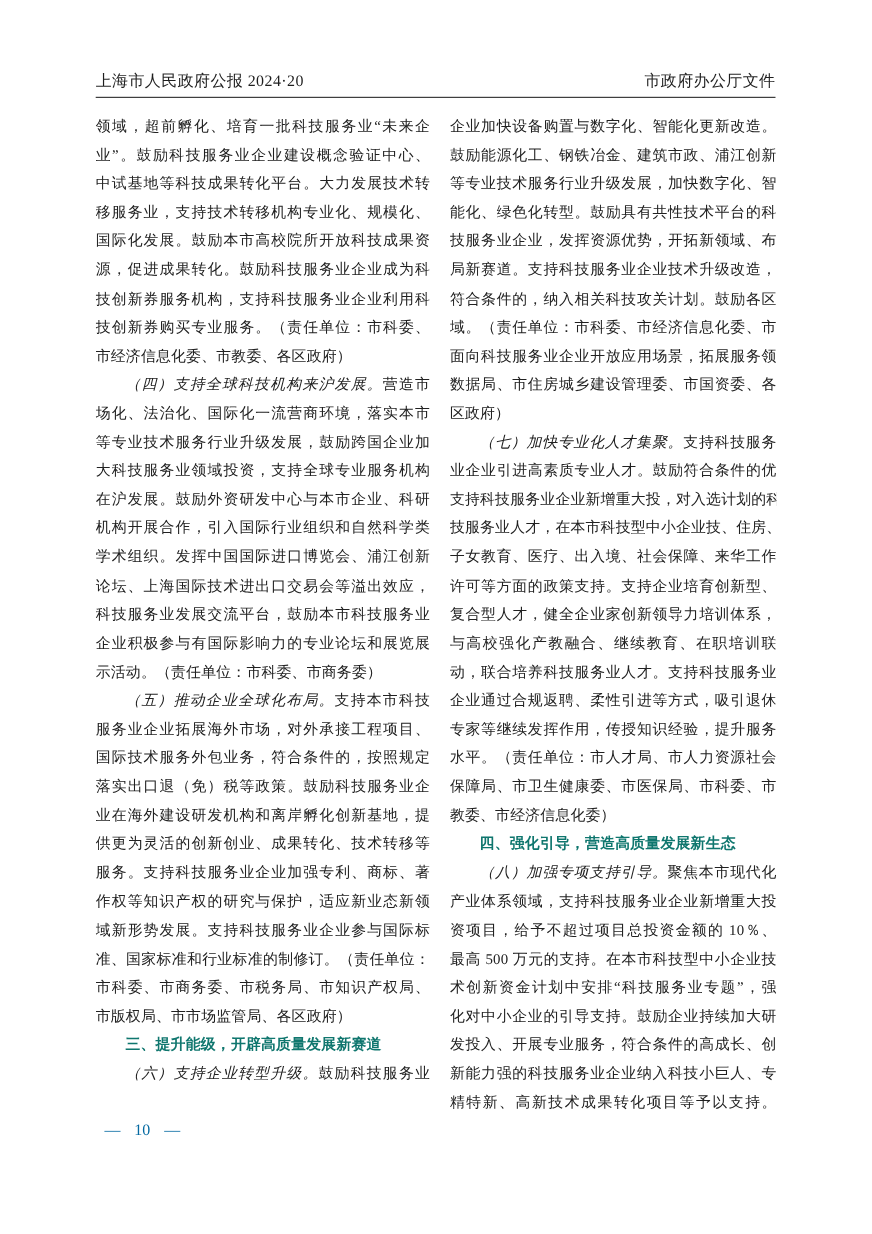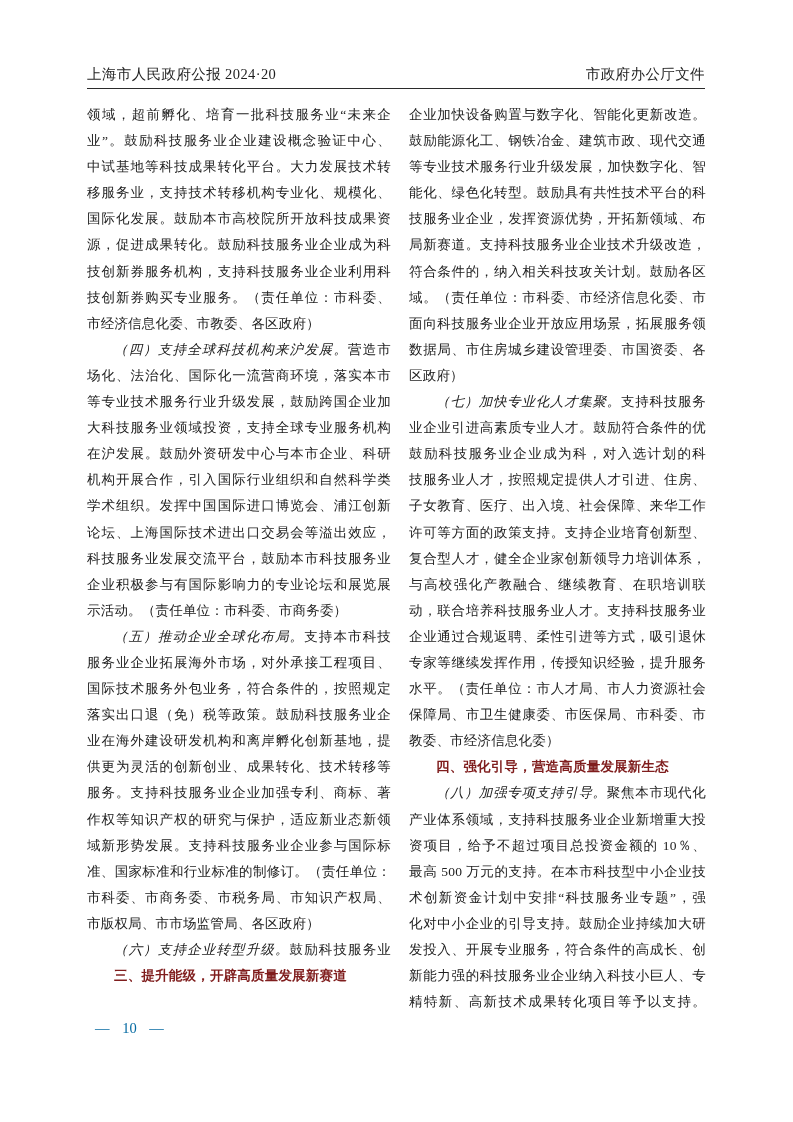--- a/index.html
+++ b/index.html
@@ -39,21 +39,21 @@
     white-space:nowrap;
     letter-spacing:0.2px;
   }
   .line.end{ text-align-last:auto; }
   .line.ind{ text-indent:27px; }
   .seg-n{ font-family:"Liberation Serif", serif; }
   .seg-k{ font-family:Liberation Sans, sans-serif; font-style:italic; }
   .line.head .seg-b{
     font-family:"Liberation Sans", sans-serif;
     font-weight:bold;
-    color:#7f1d1d;
+    color:#0f766e;
   }
   .footer{
     position:absolute;
     left:95px; top:1019px;
     font-size:14.5px; line-height:18px;
     color:#0369a1;
   }
   .footer span{ margin-right:9px; }
   .footer span:last-child{ margin-right:0; }
 </style>
@@ -92,39 +92,39 @@
       <div class="line"><span class="seg-n">国际技术服务外包业务，符合条件的，按照规定</span></div>
       <div class="line"><span class="seg-n">落实出口退（免）税等政策。鼓励科技服务业企</span></div>
       <div class="line"><span class="seg-n">业在海外建设研发机构和离岸孵化创新基地，提</span></div>
       <div class="line"><span class="seg-n">供更为灵活的创新创业、成果转化、技术转移等</span></div>
       <div class="line"><span class="seg-n">服务。支持科技服务业企业加强专利、商标、著</span></div>
       <div class="line"><span class="seg-n">作权等知识产权的研究与保护，适应新业态新领</span></div>
       <div class="line"><span class="seg-n">域新形势发展。支持科技服务业企业参与国际标</span></div>
       <div class="line"><span class="seg-n">准、国家标准和行业标准的制修订。（责任单位：</span></div>
       <div class="line"><span class="seg-n">市科委、市商务委、市税务局、市知识产权局、</span></div>
       <div class="line end"><span class="seg-n">市版权局、市市场监管局、各区政府）</span></div>
+      <div class="line end ind head"><span class="seg-b">三、提升能级，开辟高质量发展新赛道</span></div>
       <div class="line ind"><span class="seg-k">（六）支持企业转型升级。</span><span class="seg-n">鼓励科技服务业</span></div>
-      <div class="line end ind head"><span class="seg-b">三、提升能级，开辟高质量发展新赛道</span></div>
     </div>
   <div class="col col-right" id="col-right">
       <div class="line"><span class="seg-n">企业加快设备购置与数字化、智能化更新改造。</span></div>
-      <div class="line"><span class="seg-n">鼓励能源化工、钢铁冶金、建筑市政、现代交通</span></div>
+      <div class="line"><span class="seg-n">鼓励能源化工、钢铁冶金、建筑市政、浦江创新</span></div>
       <div class="line"><span class="seg-n">等专业技术服务行业升级发展，加快数字化、智</span></div>
       <div class="line"><span class="seg-n">能化、绿色化转型。鼓励具有共性技术平台的科</span></div>
       <div class="line"><span class="seg-n">技服务业企业，发挥资源优势，开拓新领域、布</span></div>
       <div class="line"><span class="seg-n">局新赛道。支持科技服务业企业技术升级改造，</span></div>
       <div class="line"><span class="seg-n">符合条件的，纳入相关科技攻关计划。鼓励各区</span></div>
       <div class="line"><span class="seg-n">域。（责任单位：市科委、市经济信息化委、市</span></div>
       <div class="line"><span class="seg-n">面向科技服务业企业开放应用场景，拓展服务领</span></div>
       <div class="line"><span class="seg-n">数据局、市住房城乡建设管理委、市国资委、各</span></div>
       <div class="line end"><span class="seg-n">区政府）</span></div>
       <div class="line ind"><span class="seg-k">（七）加快专业化人才集聚。</span><span class="seg-n">支持科技服务</span></div>
       <div class="line"><span class="seg-n">业企业引进高素质专业人才。鼓励符合条件的优</span></div>
-      <div class="line"><span class="seg-n">鼓励科技服务业企业成为科，对入选计划的科</span></div>
-      <div class="line"><span class="seg-n">技服务业人才，按照规定提供人才引进、住房、</span></div>
+      <div class="line"><span class="seg-n">支持科技服务业企业新增重大投，对入选计划的科</span></div>
+      <div class="line"><span class="seg-n">技服务业人才，在本市科技型中小企业技、住房、</span></div>
       <div class="line"><span class="seg-n">子女教育、医疗、出入境、社会保障、来华工作</span></div>
       <div class="line"><span class="seg-n">许可等方面的政策支持。支持企业培育创新型、</span></div>
       <div class="line"><span class="seg-n">复合型人才，健全企业家创新领导力培训体系，</span></div>
       <div class="line"><span class="seg-n">与高校强化产教融合、继续教育、在职培训联</span></div>
       <div class="line"><span class="seg-n">动，联合培养科技服务业人才。支持科技服务业</span></div>
       <div class="line"><span class="seg-n">企业通过合规返聘、柔性引进等方式，吸引退休</span></div>
       <div class="line"><span class="seg-n">专家等继续发挥作用，传授知识经验，提升服务</span></div>
       <div class="line"><span class="seg-n">水平。（责任单位：市人才局、市人力资源社会</span></div>
       <div class="line"><span class="seg-n">保障局、市卫生健康委、市医保局、市科委、市</span></div>
       <div class="line end"><span class="seg-n">教委、市经济信息化委）</span></div>

